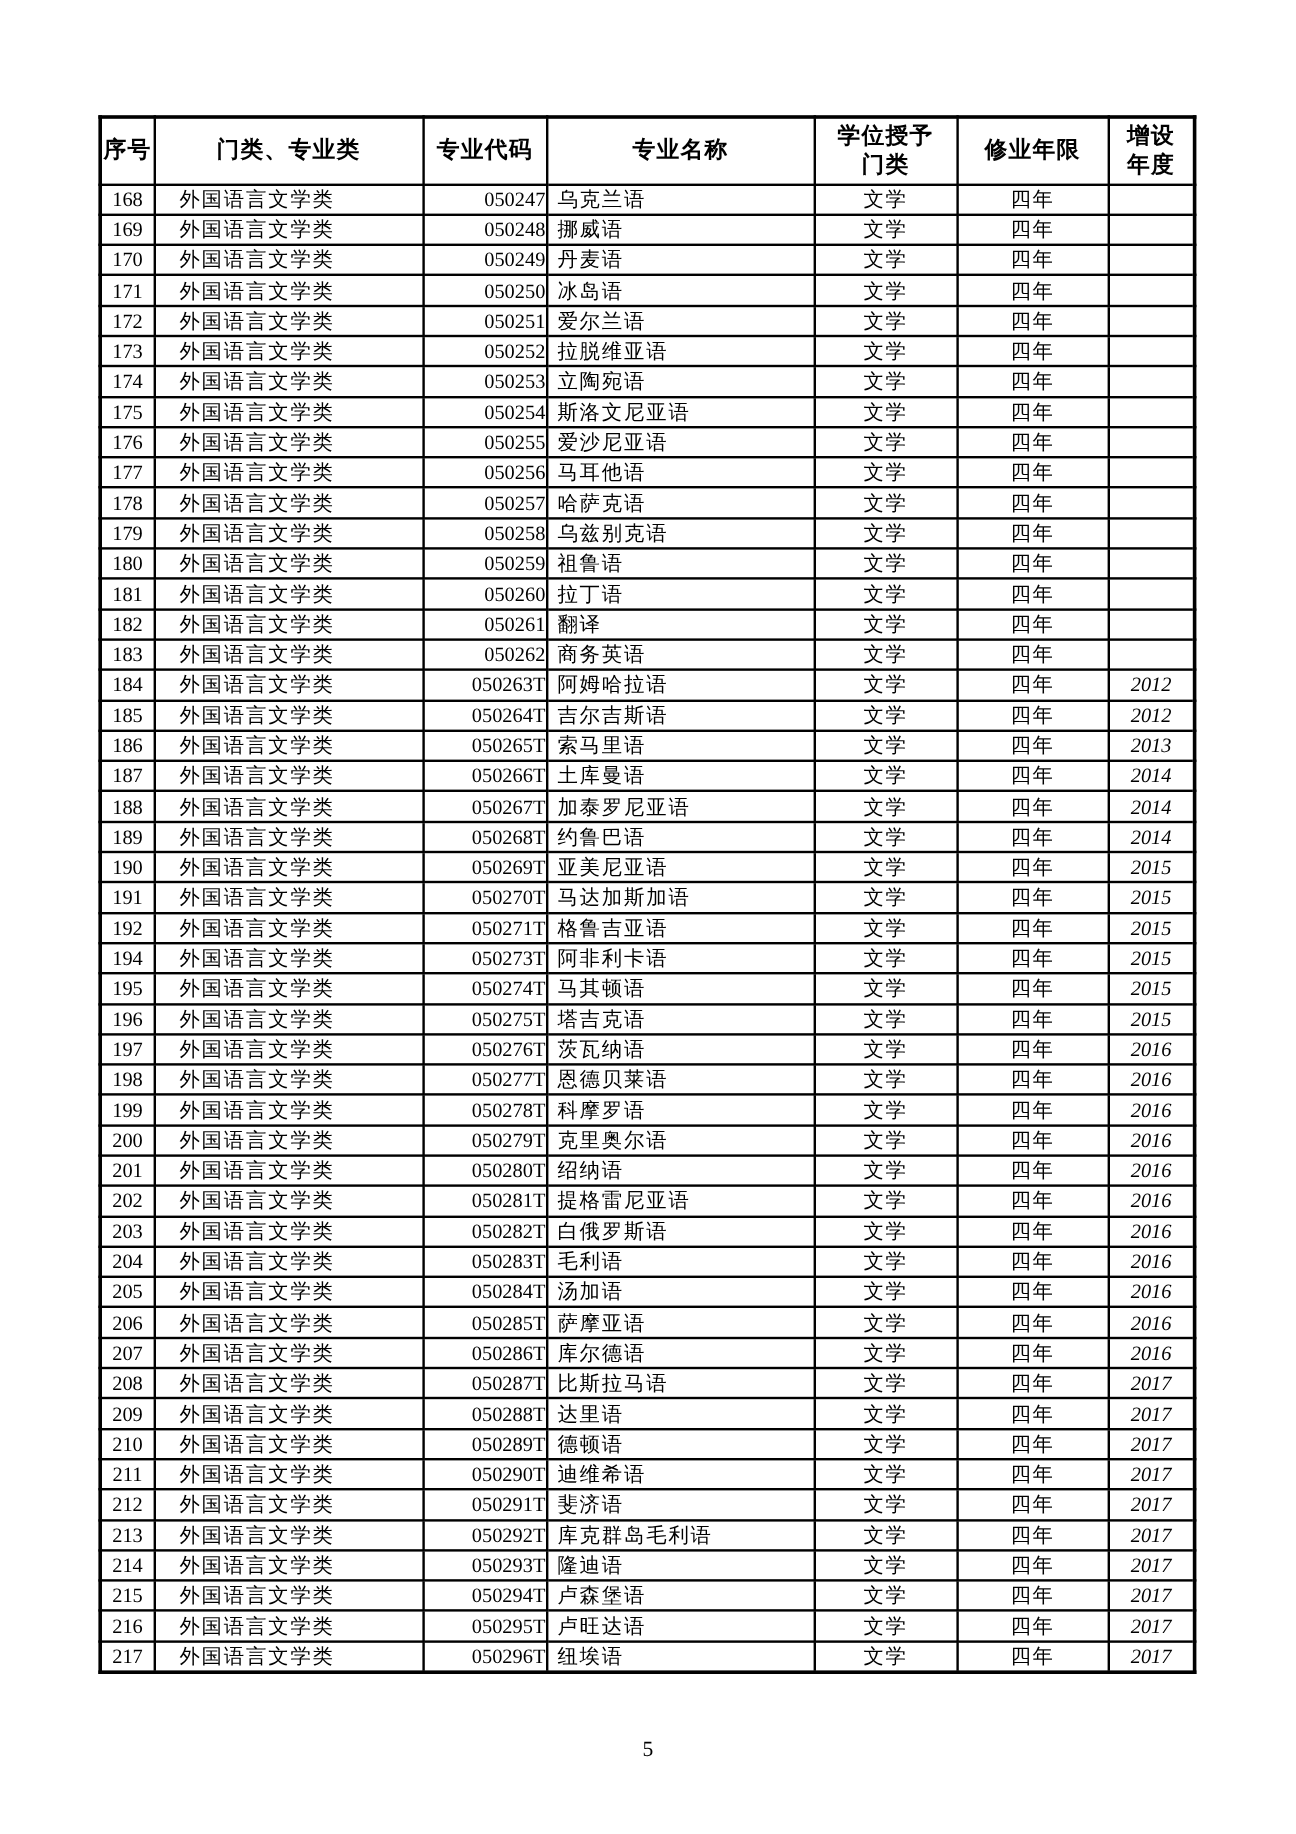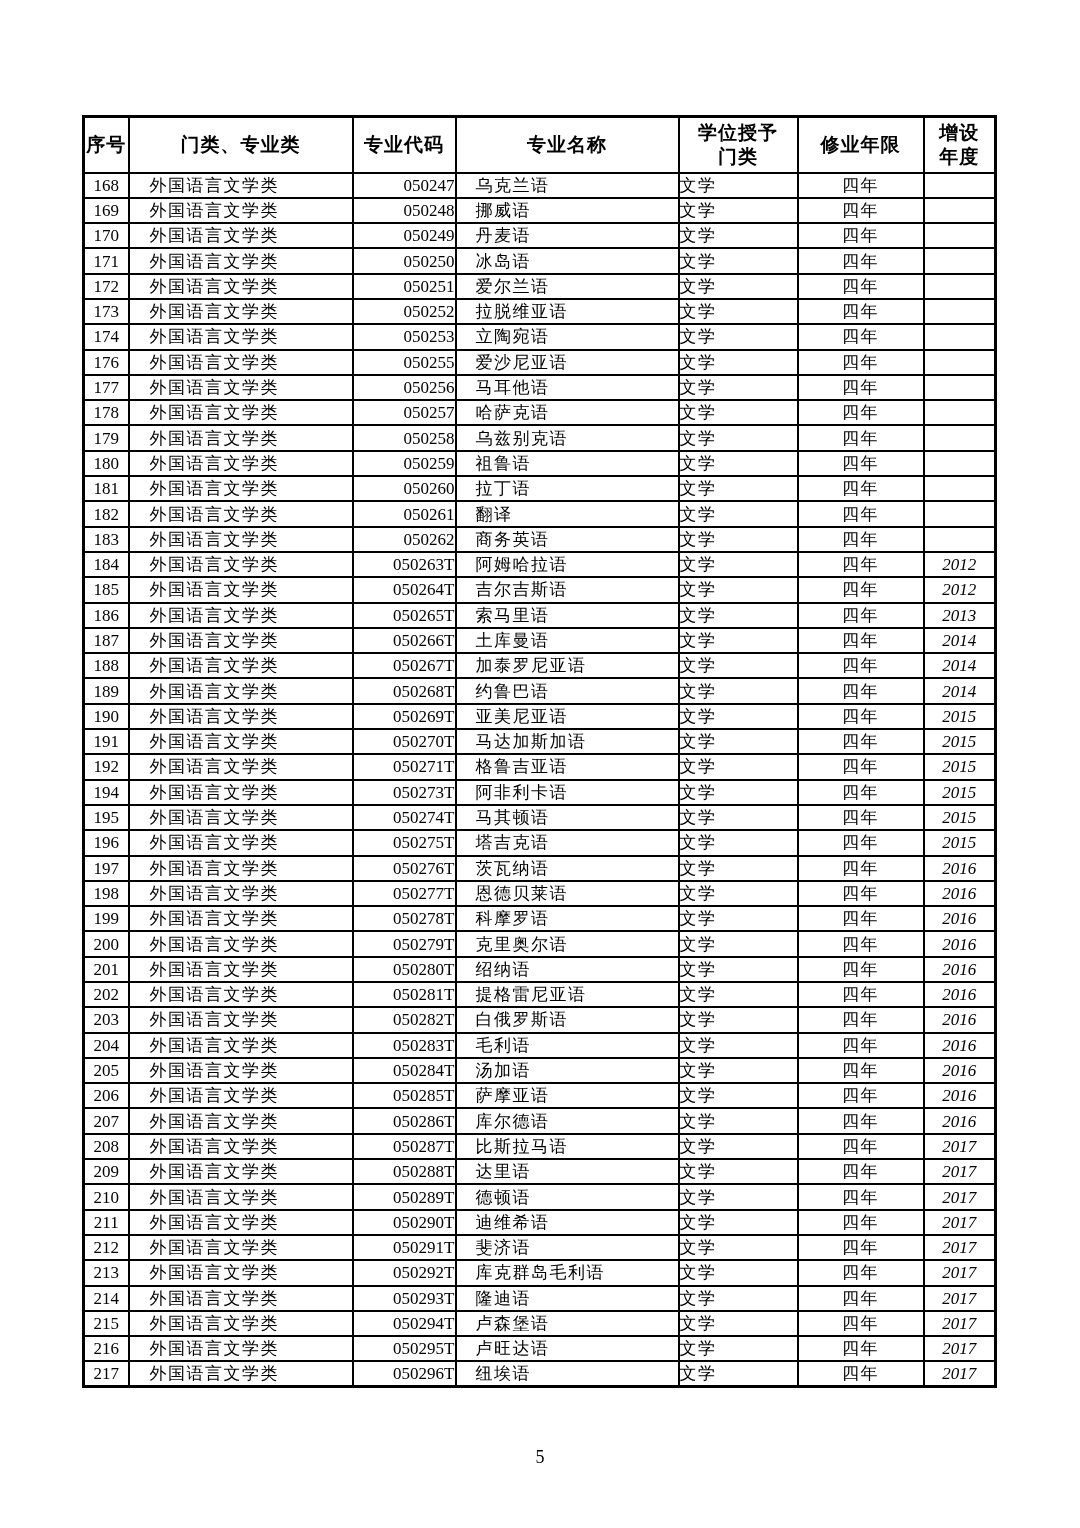--- a/index.html
+++ b/index.html
@@ -15,21 +15,20 @@
     position: absolute;
     left: 0; top: 0;
     width: 1080px; height: 1528px;
     background: #ffffff;
   }
   .table-wrap {
     position: absolute;
     left: 82px;
     top: 96px;
     width: 800px;
-    margin-top: 19px;
   }
   table.majors {
     border-collapse: collapse;
     table-layout: fixed;
     width: 912px;
     border: 3px solid #000000;
   }
   table.majors th, table.majors td {
     border: 2px solid #000000;
     overflow: hidden;
@@ -56,22 +55,22 @@
   col.w-cat    { width: 224px; }
   col.w-code   { width: 103px; }
   col.w-name   { width: 223px; }
   col.w-degree { width: 119px; }
   col.w-years  { width: 126px; }
   col.w-added  { width: 72px; }
 
   td.c-no     { text-align: center; }
   td.c-cat    { text-align: left; padding-left: 20px; letter-spacing: 1.5px; }
   td.c-code   { text-align: right; padding-left: 4px; }
-  td.c-name   { text-align: left; padding-left: 19px; letter-spacing: 1.5px; }
-  td.c-degree { text-align: left; letter-spacing: 1.5px; }
+  td.c-name   { text-align: left; padding-left: 8px; letter-spacing: 1.5px; }
+  td.c-degree { text-align: center; letter-spacing: 1.5px; }
   td.c-years  { text-align: center; letter-spacing: 1.5px; }
   td.c-added  { text-align: center; font-style: italic; }
 
   .page-number {
     position: absolute;
     left: 0;
     top: 1447px;
     width: 1080px;
     text-align: center;
     font-size: 18px;
@@ -165,20 +164,29 @@
           <tr>
             <td class="c-no">174</td>
             <td class="c-cat">外国语言文学类</td>
             <td class="c-code">050253</td>
             <td class="c-name">立陶宛语</td>
             <td class="c-degree">文学</td>
             <td class="c-years">四年</td>
             <td class="c-added"></td>
           </tr>
           <tr>
+            <td class="c-no">175</td>
+            <td class="c-cat">外国语言文学类</td>
+            <td class="c-code">050254</td>
+            <td class="c-name">斯洛文尼亚语</td>
+            <td class="c-degree">文学</td>
+            <td class="c-years">四年</td>
+            <td class="c-added"></td>
+          </tr>
+          <tr>
             <td class="c-no">176</td>
             <td class="c-cat">外国语言文学类</td>
             <td class="c-code">050255</td>
             <td class="c-name">爱沙尼亚语</td>
             <td class="c-degree">文学</td>
             <td class="c-years">四年</td>
             <td class="c-added"></td>
           </tr>
           <tr>
             <td class="c-no">177</td>

